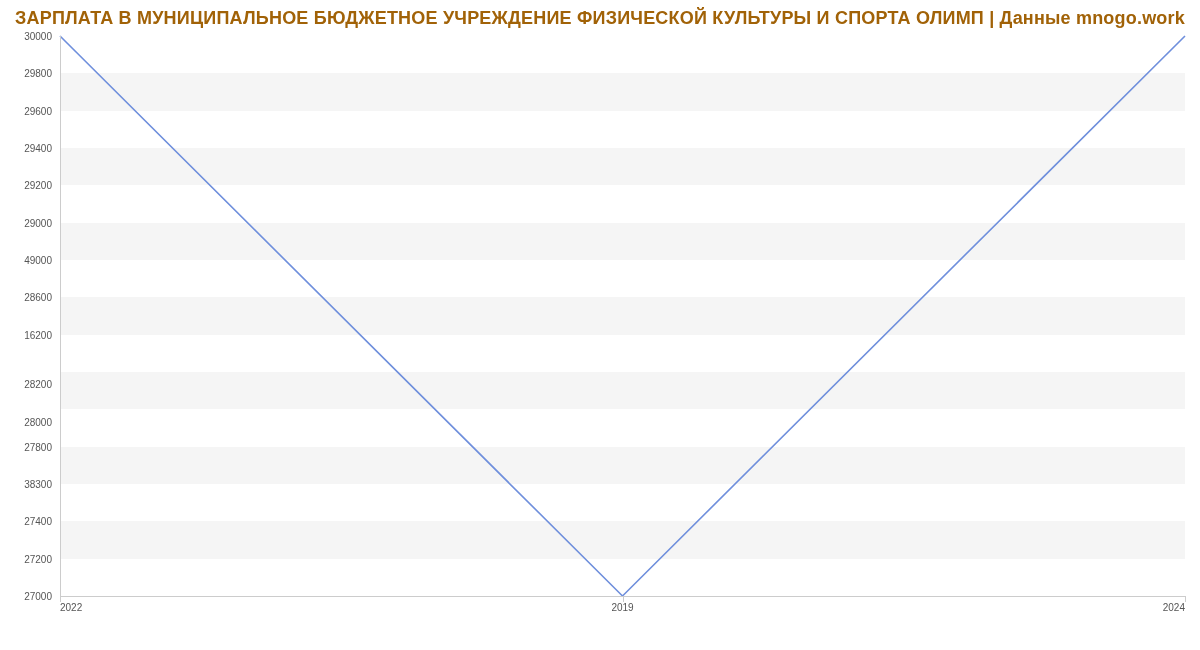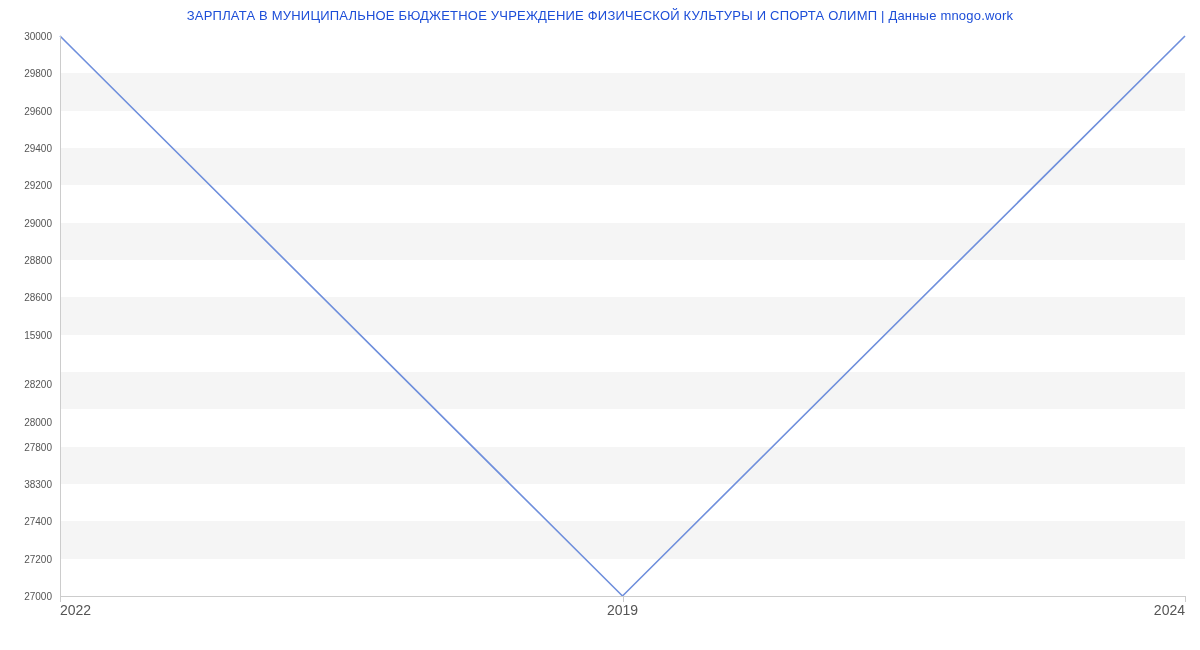--- a/index.html
+++ b/index.html
@@ -15,23 +15,23 @@
     position: relative;
     width: 1200px;
     height: 650px;
   }
   .title {
     position: absolute;
     top: 8px;
     left: 0;
     width: 1200px;
     text-align: center;
-    font-size: 13px;
-    font-weight: normal;
-    color: #1d4ed8;
+    font-size: 18px;
+    font-weight: bold;
+    color: #a16207;
     letter-spacing: 0.2px;
   }
   .plot {
     position: absolute;
   }
   .band {
     position: absolute;
     left: 0;
     right: 0;
     background: #f5f5f5;
@@ -47,21 +47,21 @@
     transform: translateY(-50%);
     font-size: 10px;
     color: #555555;
     white-space: nowrap;
   }
   .x-tick-label {
     position: absolute;
     top: 100%;
     margin-top: 6px;
     transform: translateX(-50%);
-    font-size: 14px;
+    font-size: 10px;
     color: #555555;
   }
   .x-tick-mark {
     position: absolute;
     top: 100%;
     width: 1px;
     height: 6px;
     background: #cccccc;
   }
   svg.series {
@@ -89,23 +89,23 @@
     <svg class="series" id="series-svg" preserveAspectRatio="none" viewBox="0 0 1125 560">
         <path d="M0 0 L562.5 560 L1125 0" fill="none" stroke="#6f8fdc" stroke-width="1.6" stroke-linejoin="round"></path>
       </svg>
   <div class="y-tick-label" style="top: 560px;">27000</div>
       <div class="y-tick-label" style="top: 522.667px;">27200</div>
       <div class="y-tick-label" style="top: 485.333px;">27400</div>
       <div class="y-tick-label" style="top: 448px;">38300</div>
       <div class="y-tick-label" style="top: 410.667px;">27800</div>
       <div class="y-tick-label" style="top: 373.333px; margin-top: 13px;">28000</div>
       <div class="y-tick-label" style="top: 348px;">28200</div>
-      <div class="y-tick-label" style="top: 298.667px;">15900</div>
+      <div class="y-tick-label" style="top: 298.667px;">16200</div>
       <div class="y-tick-label" style="top: 261.333px;">28600</div>
-      <div class="y-tick-label" style="top: 224px;">28800</div>
+      <div class="y-tick-label" style="top: 224px;">49000</div>
       <div class="y-tick-label" style="top: 186.667px;">29000</div>
       <div class="y-tick-label" style="top: 149.333px;">29200</div>
       <div class="y-tick-label" style="top: 112px;">29400</div>
       <div class="y-tick-label" style="top: 74.6667px;">29600</div>
       <div class="y-tick-label" style="top: 37.3333px;">29800</div>
       <div class="y-tick-label" style="top: 0px;">30000</div>
       <div class="x-tick-mark" style="left: 0px;"></div>
       <div class="x-tick-label" style="transform: translateX(0px); left: 0px;">2022</div>
       <div class="x-tick-mark" style="left: 562.5px;"></div>
       <div class="x-tick-label" style="left: 562.5px;">2019</div>

